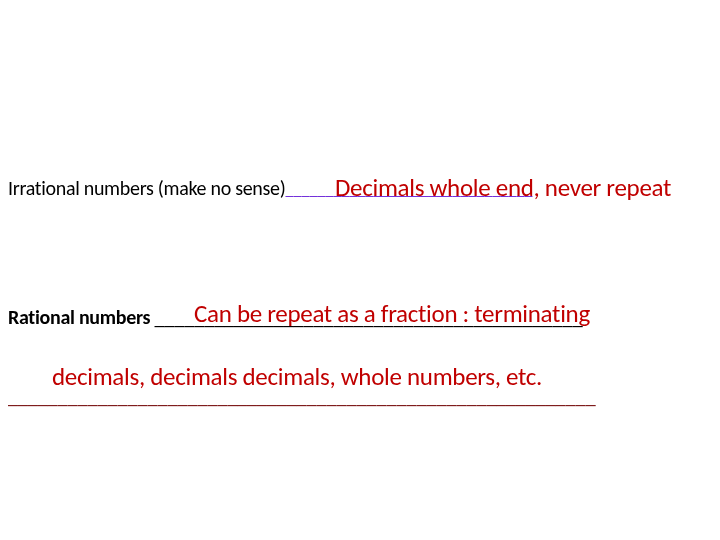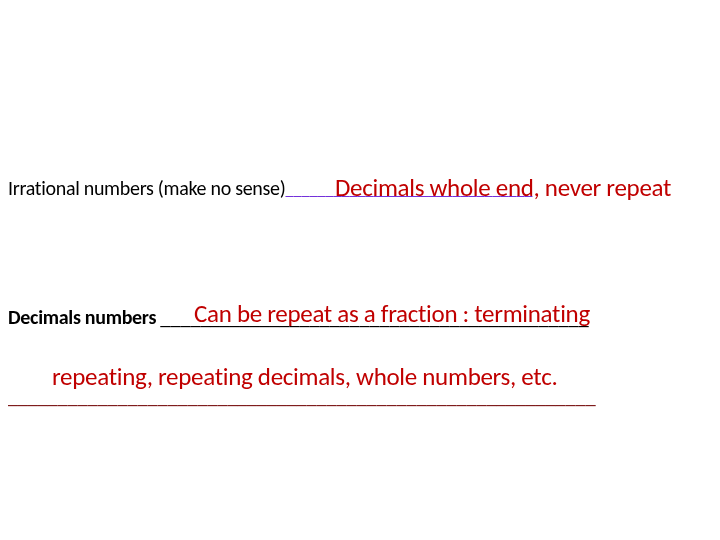--- a/index.html
+++ b/index.html
@@ -82,18 +82,18 @@
 </style>
 </head>
 <body>
 
 <div class="line1">
   <span class="prompt1">Irrational numbers (make no sense)</span><span class="blank1">_______________________________</span>
 </div>
 <div class="answer1">Decimals whole end, never repeat</div>
 
 <div class="line2">
-  <span class="prompt2">Decimals numbers </span><span class="blank2">___________________________________________</span>
+  <span class="prompt2">Rational numbers </span><span class="blank2">___________________________________________</span>
 </div>
 <div class="answer2">Can be repeat as a fraction : terminating </div>
 
 <div class="line3">___________________________________________________________</div>
-<div class="answer3">repeating, repeating decimals, whole numbers, etc.</div>
+<div class="answer3">decimals, decimals decimals, whole numbers, etc.</div>
 
 </body></html>

